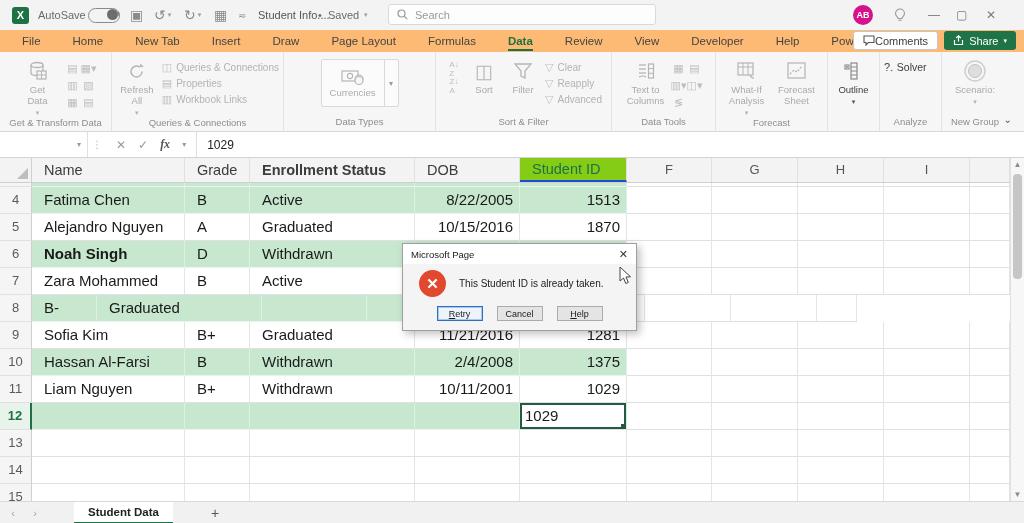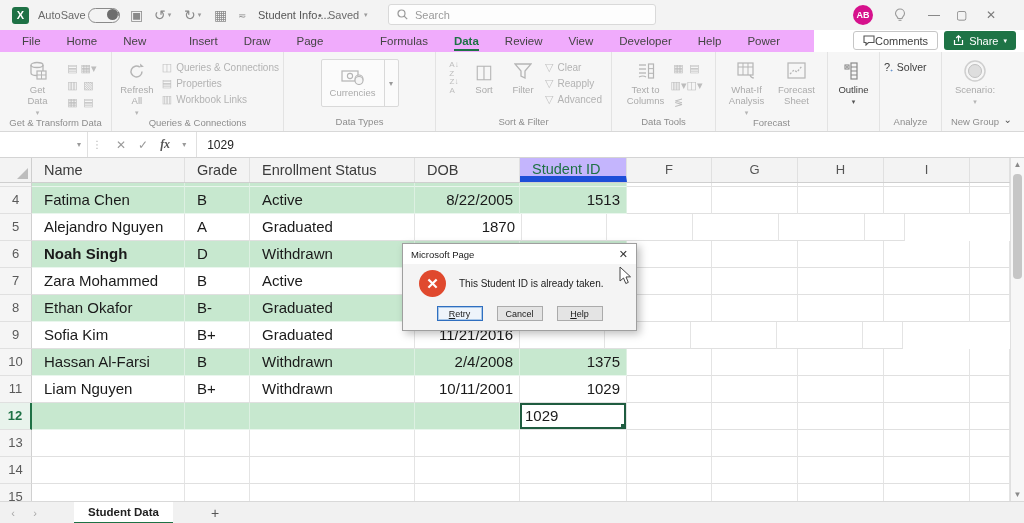--- a/index.html
+++ b/index.html
@@ -9,21 +9,21 @@
   .tb-item{position:absolute;top:0;height:30px;display:flex;align-items:center;color:#6a6a6a}
   .xlogo{width:17px;height:17px;background:#1e7145;border-radius:3px;color:#fff;font-weight:bold;font-size:11px;display:flex;align-items:center;justify-content:center}
   .toggle{width:32px;height:15px;border:1px solid #8a8a8a;border-radius:8px;display:flex;align-items:flex-start;font-size:8px;color:#555;padding-left:20px;position:relative}
   .knob{position:absolute;right:1px;width:11px;height:11px;border-radius:50%;background:#6d6d6d}
   .tbico{font-size:14px;color:#8a8a8a}
   .chevsm{font-size:7px;color:#9a9a9a;margin-left:2px}
   .searchbox{position:absolute;left:388px;top:4px;width:268px;height:21px;background:#fdfdfd;border:1px solid #d9d9d9;border-radius:3px;display:flex;align-items:center;padding-left:8px;color:#9a9a9a;font-size:11px;gap:7px}
   .avatar{width:20px;height:20px;border-radius:50%;background:#d6118c;color:#fff;font-size:9px;font-weight:bold;display:flex;align-items:center;justify-content:center}
   .winbtn{font-size:12px;color:#7a7a7a;width:28px;text-align:center}
   
-  .menurow{position:absolute;left:0;top:30px;width:814px;height:22px;background:#f0abfc;display:flex;align-items:center;padding-left:10px;gap:2px}
+  .menurow{position:absolute;left:0;top:30px;width:1024px;height:22px;background:#fdba74;display:flex;align-items:center;padding-left:10px;gap:8px}
   .mtab{padding:0 12px;font-size:11.5px;color:#444;height:22px;line-height:22px;position:relative}
   .mtab.active{color:#1e7145;font-weight:bold}
   .mtab.active:after{content:"";position:absolute;left:12px;right:12px;bottom:1px;height:2px;background:#1e7145}
   .topactions{position:absolute;top:31px;height:19px;display:flex;align-items:center;font-size:11px;gap:6px}
   .cmtbtn{display:flex;align-items:center;border:1px solid #c6c6c6;border-radius:3px;background:#fff;height:19px;padding:0 9px;color:#3d3d3d}
   .sharebtn{display:flex;align-items:center;gap:5px;border-radius:3px;background:#1e7446;height:19px;padding:0 9px;color:#fff}
   
   .ribbon{position:absolute;left:0;top:52px;width:1024px;height:80px;background:#f6f6f6;border-bottom:1px solid #d8d8d8;display:flex}
   .rgroup{height:79px;border-right:1px solid #e3e3e3;display:flex;flex-direction:column;padding-top:5px}
   .rcontent{flex:1;display:flex;justify-content:center;gap:4px;padding:0 4px}
@@ -46,21 +46,21 @@
   .fbar{position:absolute;left:0;top:132px;width:1024px;height:26px;background:#fff;border-bottom:1px solid #d4d4d4;display:flex;align-items:center;font-size:12px;color:#555}
   .namebox{width:88px;height:100%;border-right:1px solid #e0e0e0;display:flex;align-items:center;justify-content:flex-end;padding-right:6px;color:#9a9a9a}
   .fbtns{display:flex;align-items:center;gap:12px;padding:0 10px;border-right:1px solid #e0e0e0;height:100%;color:#9a9a9a}
   .fx{font-style:italic;font-family:"Liberation Serif",serif;color:#555;font-weight:bold}
   .fval{padding-left:10px;color:#222}
   
   .grid{position:absolute;left:0;top:158px;width:1010px;height:343px;overflow:hidden;background:#fff}
   .hdr-row{display:flex;height:25px;background:#f3f3f3;border-bottom:1px solid #cfcfcf}
   .hdr-cell{font-size:14.5px;color:#3c3c3c;line-height:24px;padding-left:12px;border-right:1px solid #e0e0e0;overflow:hidden;white-space:nowrap}
   .hdr-cell.letter{text-align:center;padding-left:0;color:#555;font-size:13px}
-  .hdr-cell.sel{background:#c4b5fd;color:#1e7145;border-bottom:6px solid #1d4ed8;line-height:22px}
+  .hdr-cell.sel{background:#84cc16;color:#1e7145;border-bottom:2px solid #1d4ed8;line-height:22px}
   .corner{width:32px;background:#f3f3f3;border-right:1px solid #cfcfcf;position:relative}
   .corner:after{content:"";position:absolute;right:3px;bottom:3px;border-left:11px solid transparent;border-bottom:11px solid #bdbdbd}
   .grid-row{display:flex;height:27px}
   .grid-row.sliver{height:4px}
   .gutter{width:32px;background:#f5f5f5;border-right:1px solid #d0d0d0;border-bottom:1px solid #e0e0e0;font-size:13px;color:#5a5a5a;text-align:center;line-height:26px}
   .gutter.act{color:#1e7145;background:#e8f3ec;border-right:2px solid #1e7145;font-weight:bold}
   .cell{border-right:1px solid #e4e4e4;border-bottom:1px solid #e0e0e0;font-size:15px;color:#1a1a1a;line-height:26px;padding-left:12px;overflow:hidden;white-space:nowrap;background:#fff}
   .cell.band{background:#c7e8cf;border-right-color:#ddf0e2;border-bottom-color:#e9f6ed}
   .cell.num{text-align:right;padding-left:0;padding-right:6px}
   .cell.activecell{background:#fff;box-shadow:inset 0 0 0 2px #1f5c40;position:relative;padding-left:5px}
@@ -396,21 +396,21 @@
     <span style="font-size:8px">▾</span>
   </div>
   <div class="fval">1029</div>
 </div>
 
 <div class="grid">
   <div class="hdr-row" id="grid-header">
       <div class="corner"></div>
       <div class="hdr-cell" style="width: 153px;">Name</div>
       <div class="hdr-cell" style="width: 65px;">Grade</div>
-      <div class="hdr-cell" style="width: 165px;">Enrollment Status</div>
+      <div class="hdr-cell" style="width: 165px; font-weight: bold;">Enrollment Status</div>
       <div class="hdr-cell" style="width: 105px;">DOB</div>
       <div class="hdr-cell sel" style="width: 107px;">Student ID</div>
       <div class="hdr-cell letter" style="width: 85px;">F</div>
       <div class="hdr-cell letter" style="width: 86px;">G</div>
       <div class="hdr-cell letter" style="width: 86px;">H</div>
       <div class="hdr-cell letter" style="width: 86px;">I</div>
       <div class="hdr-cell letter" style="width: 40px;"></div>
     </div>
   <div id="grid-rows">
       <div class="grid-row sliver">
@@ -437,20 +437,21 @@
         <div class="cell" style="width: 86px;"></div>
         <div class="cell" style="width: 86px;"></div>
         <div class="cell" style="width: 86px;"></div>
         <div class="cell" style="width: 40px;"></div>
       </div>
       <div class="grid-row">
         <div class="gutter">5</div>
         <div class="cell" style="width: 153px;">Alejandro Nguyen</div>
         <div class="cell" style="width: 65px;">A</div>
         <div class="cell" style="width: 165px;">Graduated</div>
+        <div class="cell num" style="width: 105px;">10/15/2016</div>
         <div class="cell num" style="width: 107px;">1870</div>
         <div class="cell" style="width: 85px;"></div>
         <div class="cell" style="width: 86px;"></div>
         <div class="cell" style="width: 86px;"></div>
         <div class="cell" style="width: 86px;"></div>
         <div class="cell" style="width: 40px;"></div>
       </div>
       <div class="grid-row">
         <div class="gutter">6</div>
         <div class="cell band" style="width: 153px; font-weight: bold;">Noah Singh</div>
@@ -472,37 +473,37 @@
         <div class="cell num" style="width: 105px;"></div>
         <div class="cell num" style="width: 107px;"></div>
         <div class="cell" style="width: 85px;"></div>
         <div class="cell" style="width: 86px;"></div>
         <div class="cell" style="width: 86px;"></div>
         <div class="cell" style="width: 86px;"></div>
         <div class="cell" style="width: 40px;"></div>
       </div>
       <div class="grid-row">
         <div class="gutter">8</div>
-        <div class="cell band" style="width: 153px;">Ethan Okafor</div>
         <div class="cell band" style="width: 65px;">B-</div>
         <div class="cell band" style="width: 165px;">Graduated</div>
         <div class="cell band num" style="width: 105px;"></div>
         <div class="cell band num" style="width: 107px;"></div>
         <div class="cell" style="width: 85px;"></div>
         <div class="cell" style="width: 86px;"></div>
         <div class="cell" style="width: 86px;"></div>
         <div class="cell" style="width: 86px;"></div>
         <div class="cell" style="width: 40px;"></div>
       </div>
       <div class="grid-row">
         <div class="gutter">9</div>
         <div class="cell" style="width: 153px;">Sofia Kim</div>
         <div class="cell" style="width: 65px;">B+</div>
         <div class="cell" style="width: 165px;">Graduated</div>
         <div class="cell num" style="width: 105px;">11/21/2016</div>
+        <div class="cell num" style="width: 107px;">1281</div>
         <div class="cell" style="width: 85px;"></div>
         <div class="cell" style="width: 86px;"></div>
         <div class="cell" style="width: 86px;"></div>
         <div class="cell" style="width: 86px;"></div>
         <div class="cell" style="width: 40px;"></div>
       </div>
       <div class="grid-row">
         <div class="gutter">10</div>
         <div class="cell band" style="width: 153px;">Hassan Al-Farsi</div>
         <div class="cell band" style="width: 65px;">B</div>

